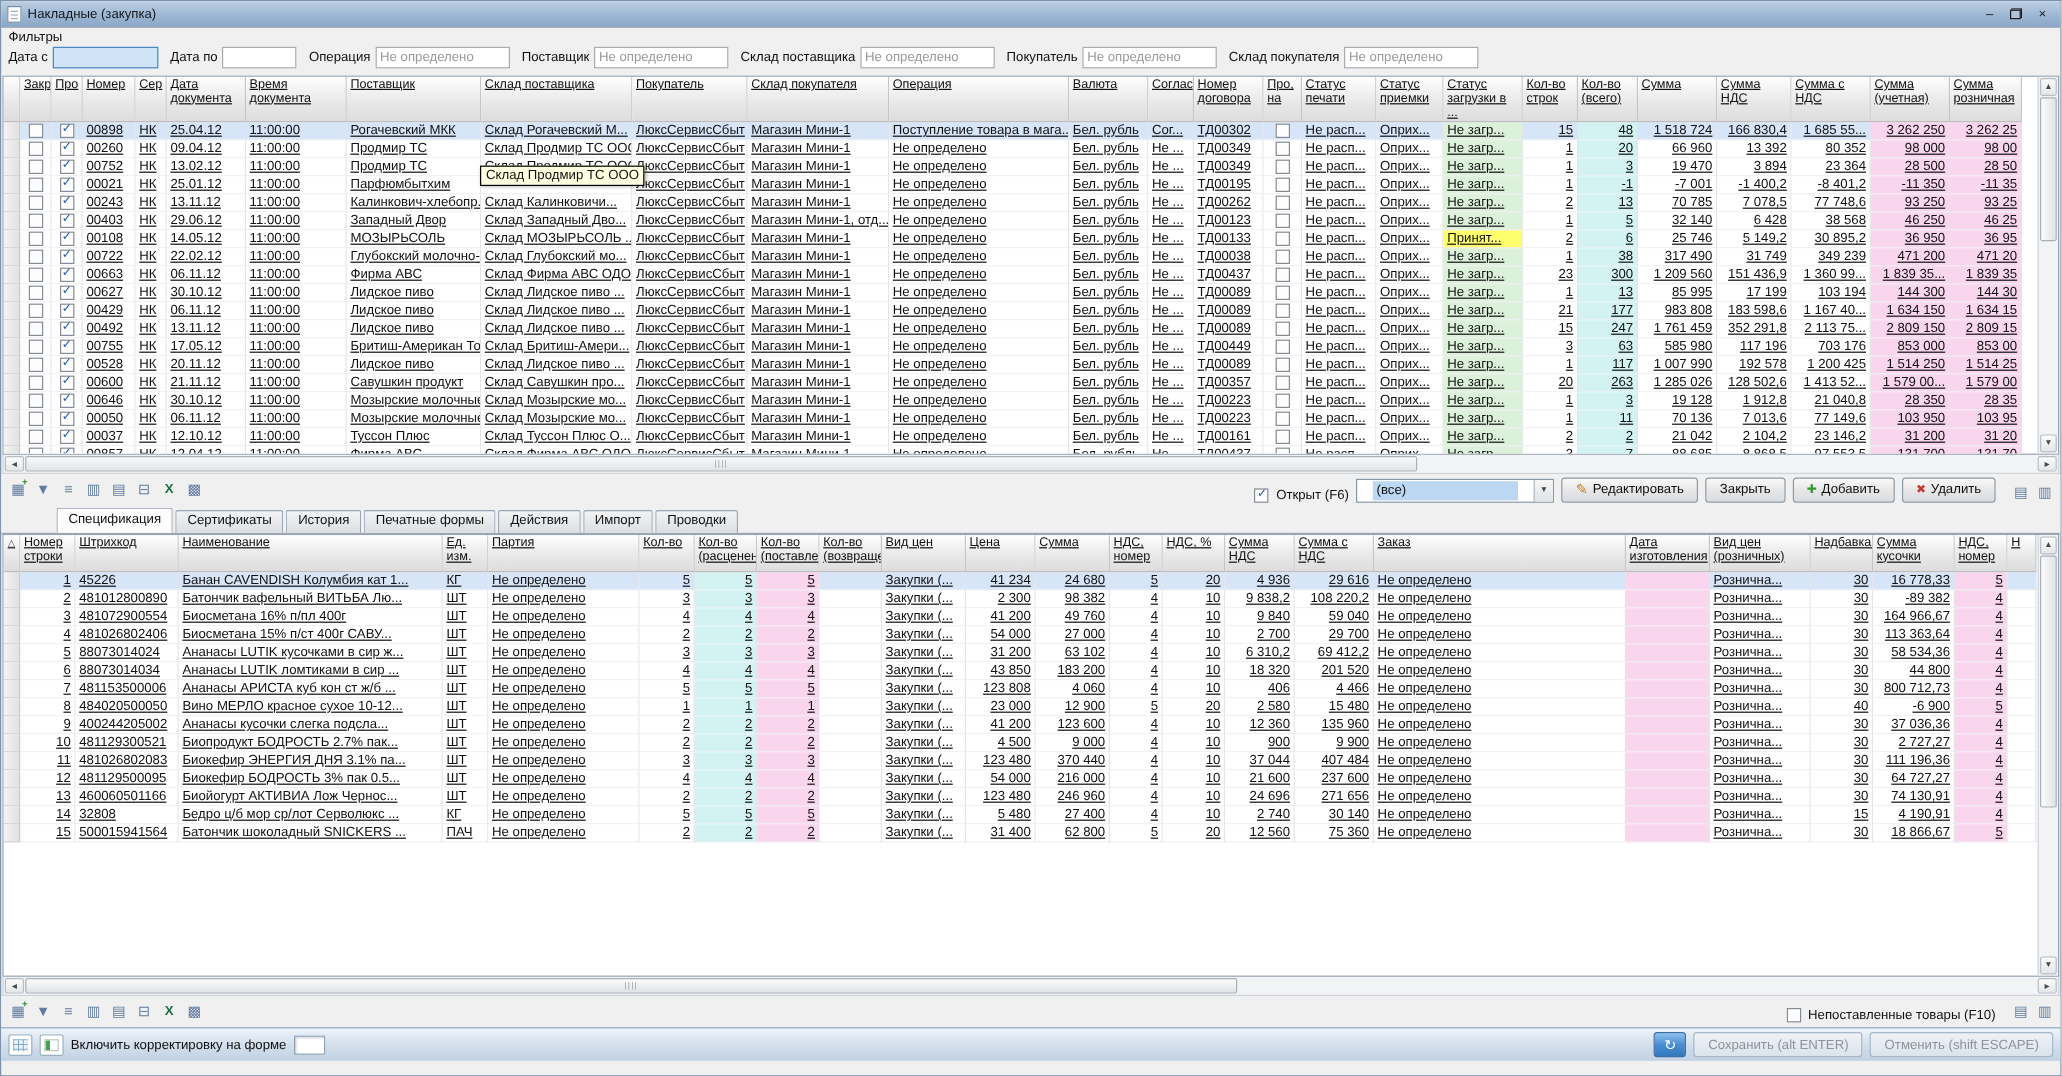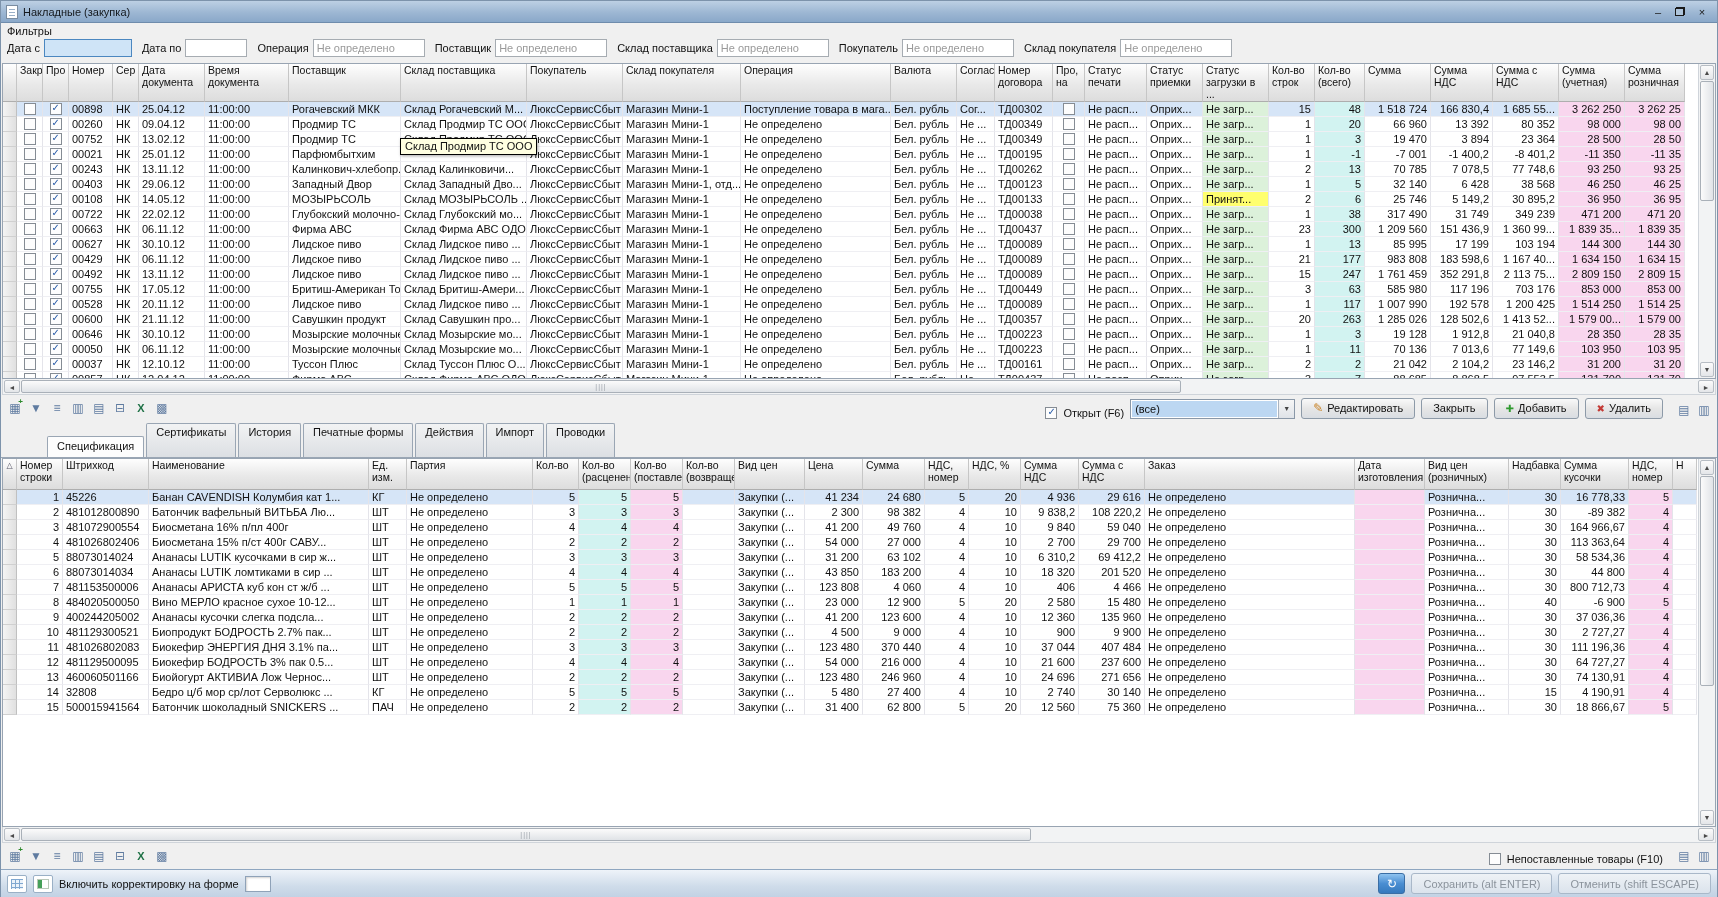--- a/index.html
+++ b/index.html
@@ -28,21 +28,21 @@
 .finput.undef{color:#9a9a9a;}
 .finput.focused{background:#cfe4f7;border-color:#4b87c0;}
 
 .section-label{flex:0 0 16px;padding:1px 6px;}
 
 
 .grid-outer{position:relative;display:flex;background:#fff;border:1px solid #98a4b2;margin:0 1px;overflow:hidden;}
 .grid-outer.main{flex:0 0 316px;}
 .grid-outer.spec{flex:0 0 369px;}
 .grid-scroll{flex:1 1 auto;overflow:hidden;}
-table.grid{border-collapse:separate;border-spacing:0;table-layout:fixed;}
+table.grid{border-collapse:separate;border-spacing:0;table-layout:fixed;text-decoration:underline;}
 .grid th{height:31px;background:linear-gradient(#fefefe,#e9e9e9 55%,#dddddd);border-right:1px solid #c6c6c6;border-bottom:1px solid #aeaeae;font-weight:normal;font-size:10.5px;line-height:1.12;padding:1px 3px;text-align:left;vertical-align:top;overflow:hidden;white-space:normal;}
 .grid th.ind-h{text-align:center;color:#556;font-size:8px;padding-top:3px;}
 .grid td{height:15px;border-right:1px solid #e4e4ea;border-bottom:1px solid #efeff3;padding:0 3px;white-space:nowrap;overflow:hidden;font-size:11px;background:#fff;}
 tr.selected td{background:#d6e5f7;}
 .grid td.ind{background:linear-gradient(90deg,#f4f4f4,#e0e0e0);border-right:1px solid #c0c0c0;border-bottom:1px solid #d0d0d0;}
 .grid td.num{text-align:right;}
 .grid td.cbcell{text-align:center;}
 .grid td.bg-cyan{background:#d2f3f1;}
 .grid td.bg-pink{background:#f9d6ee;}
 .grid td.bg-green{background:#dcf1da;}
@@ -68,33 +68,33 @@
 .hspacer{flex:1;}
 
 
 .toolbar{flex:0 0 26px;display:flex;align-items:center;padding:0 4px;background:#f0f0f0;}
 .tb-icons{display:flex;align-items:center;gap:1px;}
 .tbi{width:20px;height:20px;display:flex;align-items:center;justify-content:center;font-size:12px;position:relative;border:1px solid transparent;border-radius:2px;}
 .tbi .badge{position:absolute;right:1px;top:-2px;font-size:8px;color:#2c8a2c;font-weight:bold;}
 .tb-right{margin-left:auto;display:flex;align-items:flex-end;gap:6px;}
 .tb-label{white-space:nowrap;}
 .combo{display:flex;align-items:center;height:20px;border:1px solid #8a98a8;background:#fff;width:165px;}
-.combo-text{flex:1;background:#bcd7f2;height:16px;margin:1px;padding:0 3px;line-height:16px;overflow:hidden;}
+.combo-text{flex:1;background:#bcd7f2;height:16px;margin:13px;padding:0 3px;line-height:16px;overflow:hidden;}
 .combo-arrow{flex:0 0 16px;text-align:center;font-size:7px;color:#444;background:linear-gradient(#f6f6f6,#dfe3e8);border-left:1px solid #aab4c0;height:18px;line-height:18px;}
 .btn{height:21px;padding:0 11px;font:11px "Liberation Sans","DejaVu Sans",sans-serif;background:linear-gradient(#f9f9f9,#e6e6e6 50%,#d9dde2);border:1px solid #8d9aa8;border-radius:3px;display:inline-flex;align-items:center;gap:4px;color:#111;white-space:nowrap;}
 .bi{font-size:11px;}
 .bi.pencil{color:#c77f1f;font-size:12px;}
 .bi.plus{color:#2f9a2f;font-size:10px;}
 .bi.cross{color:#c43b36;font-size:10px;}
 .panel-icons{display:flex;gap:2px;margin-left:6px;}
 .pic{width:18px;height:18px;display:flex;align-items:center;justify-content:center;color:#5f7ba0;font-size:12px;}
 
 
 .tabs{flex:0 0 22px;display:flex;align-items:flex-end;background:#f0f0f0;padding:2px 2px 0;border-bottom:1px solid #9aa6b4;}
-.tab{height:34px;line-height:17px;padding:0 9px;border:1px solid #9aa6b4;border-bottom:none;border-radius:2px 2px 0 0;background:linear-gradient(#f2f3f4,#dcdfe3);margin-right:2px;white-space:nowrap;}
+.tab{height:19px;line-height:17px;padding:0 9px;border:1px solid #9aa6b4;border-bottom:none;border-radius:2px 2px 0 0;background:linear-gradient(#f2f3f4,#dcdfe3);margin-right:2px;white-space:nowrap;}
 .tab.active{height:21px;line-height:19px;background:#fdfdfd;margin-left:44px;}
 
 
 .statusbar{flex:0 0 28px;display:flex;align-items:center;gap:6px;padding:0 6px;background:linear-gradient(#eef3f9,#cfdcea 60%,#c2d2e4);border-top:1px solid #8fa6c0;}
 .sb-icon{width:20px;height:18px;border:1px solid #9ab0c6;background:#fff;position:relative;border-radius:2px;flex:0 0 auto;}
 .sb-icon.grid-blue::before{content:"";position:absolute;inset:3px;background:linear-gradient(90deg,#7fa7d0 1px,transparent 1px),linear-gradient(#7fa7d0 1px,transparent 1px);background-size:4px 4px;background-color:#eaf2fa;}
 .sb-icon.sheet::before{content:"";position:absolute;inset:3px;background:linear-gradient(90deg,#46a05a 4px,#fff 4px);border:1px solid #b9c8b9;}
 .sb-box{width:26px;height:16px;background:#fff;border:1px solid #8fa2b8;box-shadow:inset 1px 1px 2px rgba(0,0,0,.18);flex:0 0 auto;}
 .sb-right{margin-left:auto;display:flex;align-items:center;gap:6px;}
 .sb-blue{width:27px;height:21px;border:1px solid #3a6ea5;border-radius:3px;background:linear-gradient(#8fc3f0,#4a8ed2 50%,#3579bd);color:#fff;font-size:12px;}

